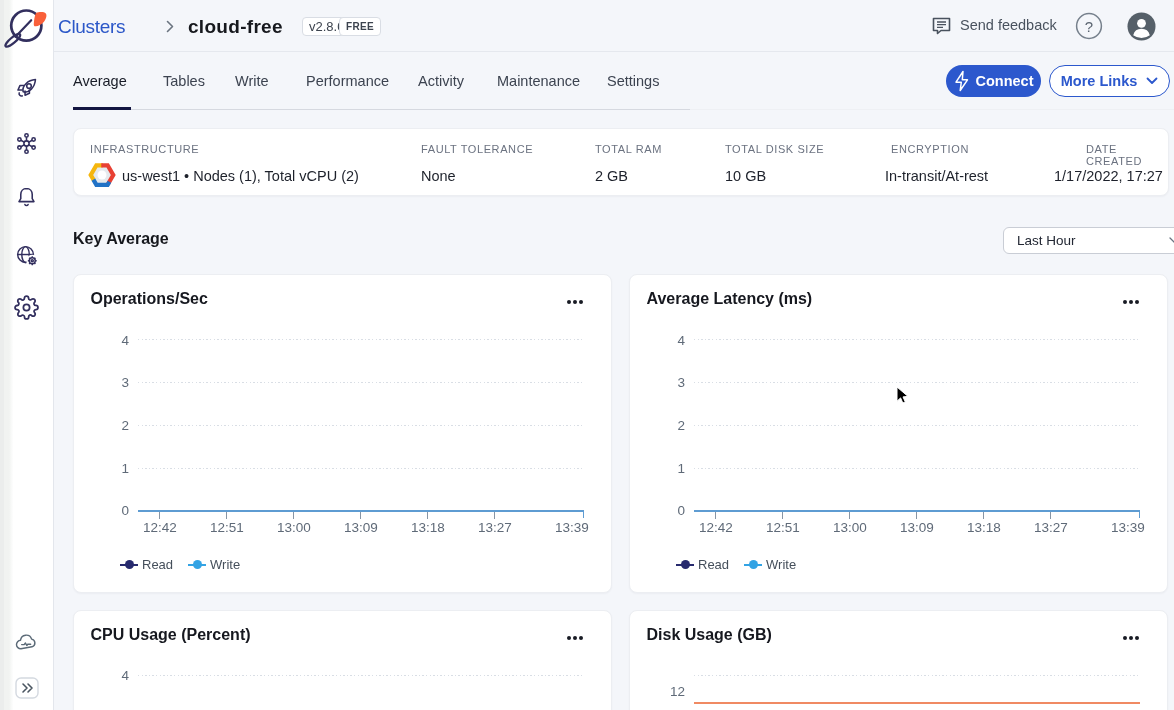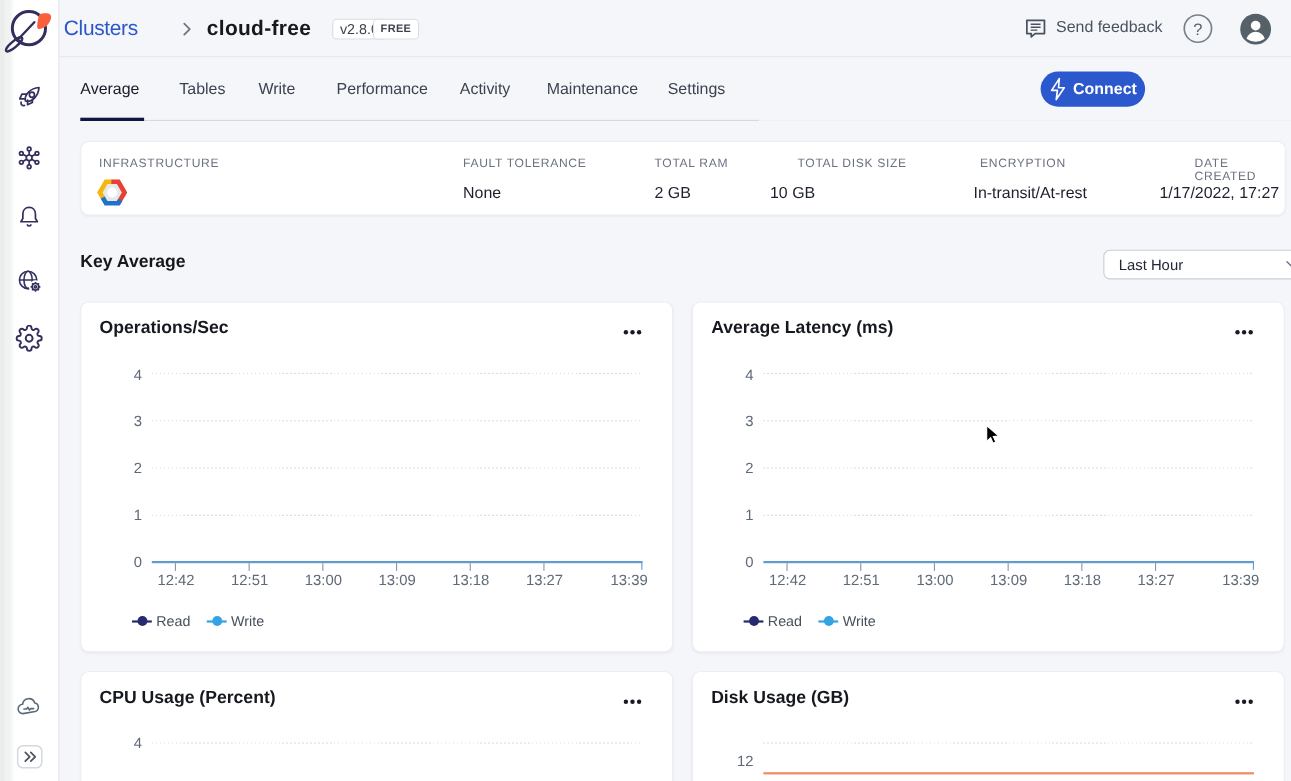--- a/index.html
+++ b/index.html
@@ -171,37 +171,44 @@
     <span class="tab" style="left:252px;text-align:right;">Performance</span>
     <span class="tab" style="left:364px;">Activity</span>
     <span class="tab" style="left:443px;">Maintenance</span>
     <span class="tab" style="left:553px;">Settings</span>
     <div class="btn-connect">
       <svg width="15" height="22" viewBox="0 0 15 22" fill="none">
           <path d="M9 1.5 L2 12.2 h5.3 L6.2 20.5 L13.5 9.8 H8.3 z" stroke="#fff" stroke-width="1.5" stroke-linejoin="round"></path>
         </svg>
       <span>Connect</span>
     </div>
+    <div class="btn-more">
+      <span>More Links</span>
+      <svg width="12" height="8" viewBox="0 0 12 8" fill="none">
+          <path d="M1.5 1.5 L6 6 L10.5 1.5" stroke="#2c58cd" stroke-width="1.8" stroke-linecap="round" stroke-linejoin="round"></path>
+        </svg>
+    </div>
   </div>
   <div class="content">
     <div class="infra">
       <span class="ilabel" style="left:16px;">INFRASTRUCTURE</span>
       <svg class="gcp" width="30" height="30" viewBox="0 0 24 24" fill="none">
         <path d="M3 12 L7.5 4.2 H16.5 L21 12 L16.5 19.8 H7.5 Z" fill="#e5e9ed"></path>
         <path d="M12.6 4.2 L7.5 4.2 L3 12 L5.4 16.1" stroke="#f5b60d" stroke-width="3.4"></path>
         <path d="M11.4 4.2 L16.5 4.2 L21 12 L16.6 19.6" stroke="#e84033" stroke-width="3.4"></path>
         <path d="M5.1 15.7 L7.5 19.8 L16.5 19.8 L17.9 17.4" stroke="#2172c6" stroke-width="3.4"></path>
         <circle cx="12" cy="12" r="3.6" fill="#fff"></circle>
       </svg>
+      <span class="ival" style="left:48px;">us-west1 • Nodes (1), Total vCPU (2)</span>
       <span class="ilabel" style="left:347px;">FAULT TOLERANCE</span>
       <span class="ival" style="left:347px;">None</span>
       <span class="ilabel" style="left:521px;">TOTAL RAM</span>
       <span class="ival" style="left:521px;">2 GB</span>
       <span class="ilabel" style="left:651px;">TOTAL DISK SIZE</span>
-      <span class="ival" style="left:626px;text-align:center;">10 GB</span>
+      <span class="ival" style="left:651px;text-align:center;">10 GB</span>
       <span class="ilabel" style="left:817px;">ENCRYPTION</span>
       <span class="ival" style="left:811px;">In-transit/At-rest</span>
       <span class="ilabel" style="left:980px;margin-left:32px;">DATE CREATED</span>
       <span class="ival" style="left:980px;">1/17/2022, 17:27</span>
     </div>
     <div class="keymetrics">Key Average</div>
     <div class="select">
         <span>Last Hour</span>
       <svg width="11" height="7" viewBox="0 0 11 7" fill="none">
           <path d="M1 1 L5.5 5.5 L10 1" stroke="#6a7482" stroke-width="1.3" stroke-linecap="round" stroke-linejoin="round"></path>

